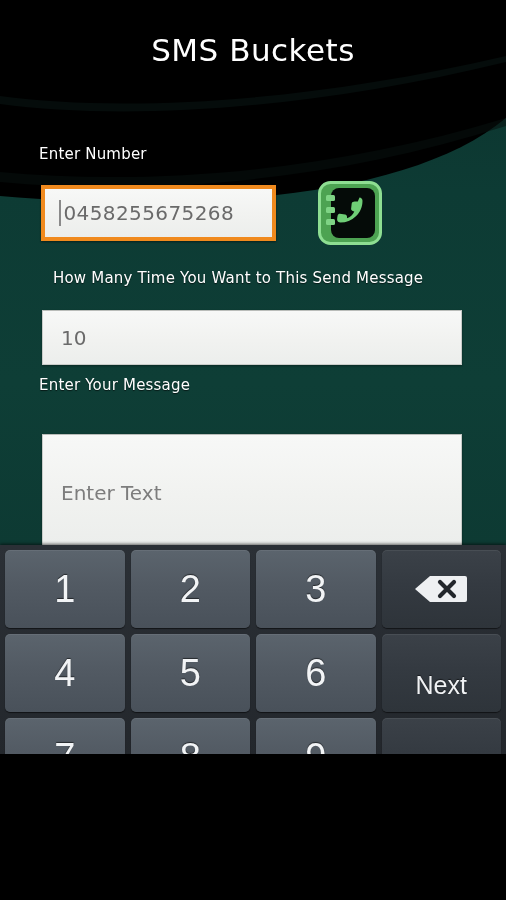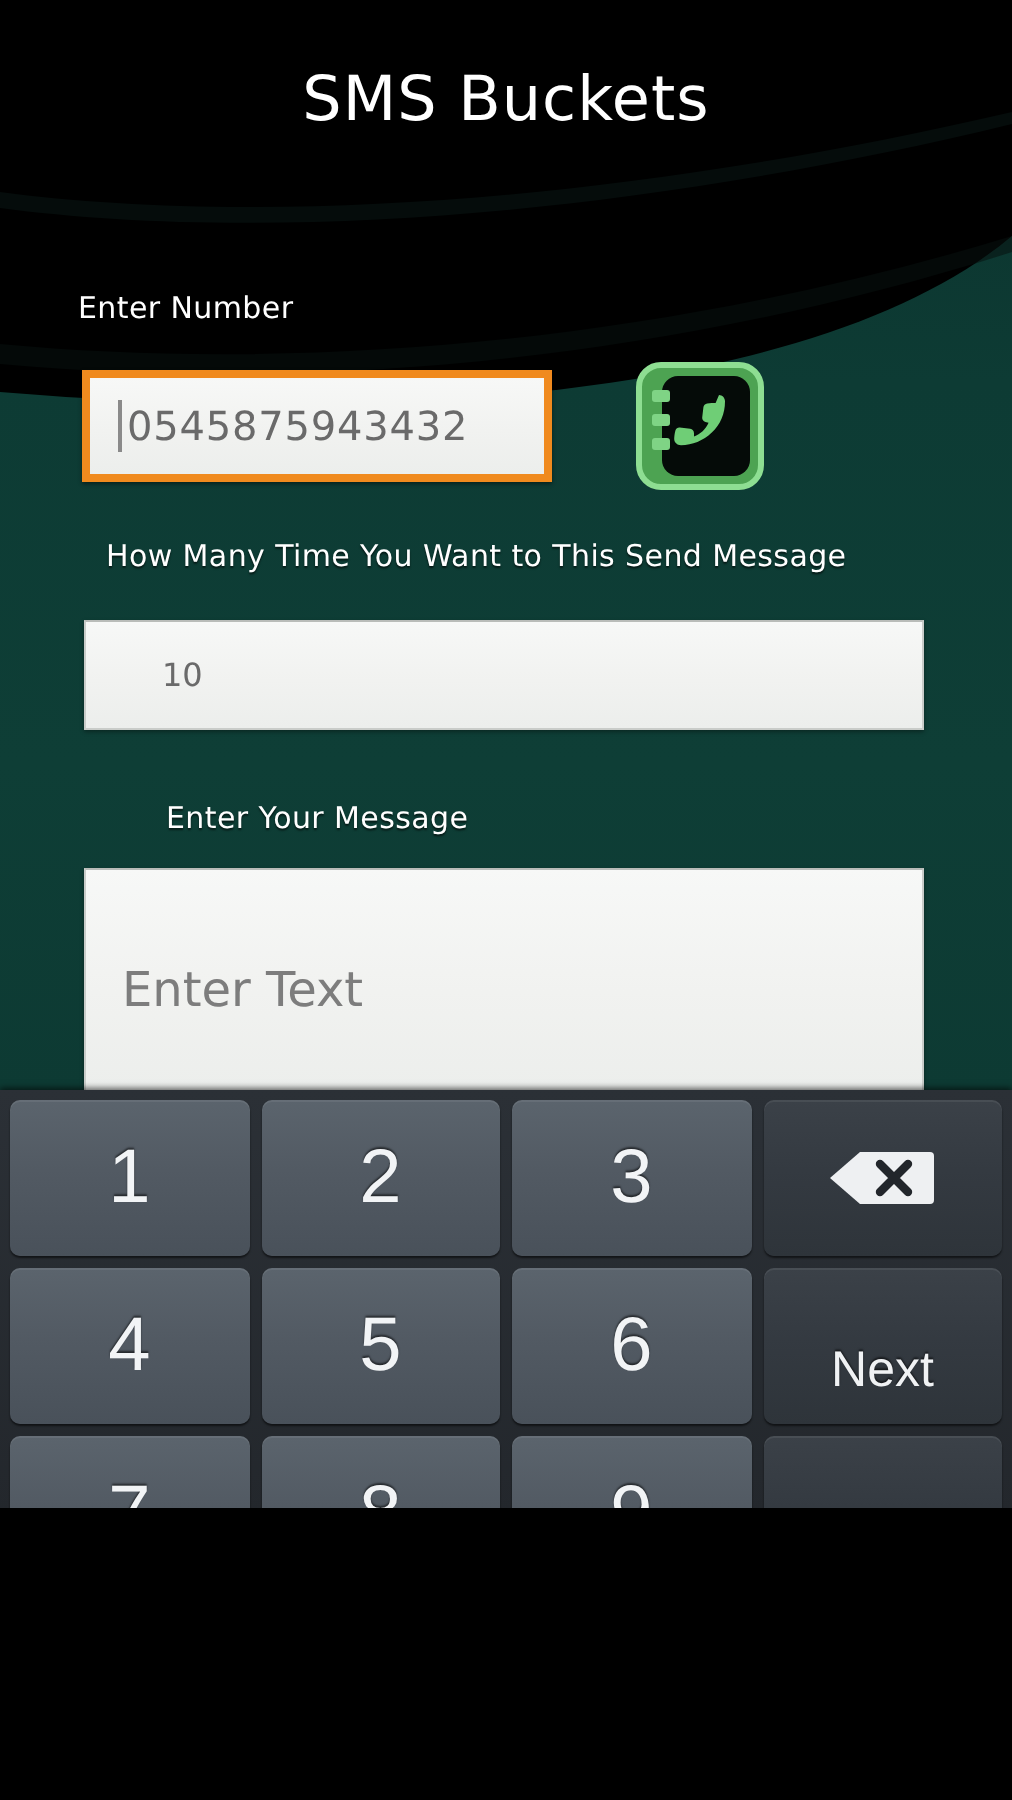--- a/index.html
+++ b/index.html
@@ -37,21 +37,21 @@
   .form { position:absolute; left:0; top:0; width:506px; z-index:4; }
 
   .field-label {
     position:absolute; color:#ffffff; font-size:15px; font-weight:400;
     letter-spacing:.2px; white-space:nowrap;
     text-shadow:0 1px 1px rgba(0,0,0,.6);
   }
 
   .lbl-number  { left:39px; top:145px; }
   .lbl-times   { left:39px; top:269px;margin-left:14px; }
-  .lbl-message { left:39px; top:400px;margin-left:44px; }
+  .lbl-message { left:39px; top:376px; }
 
   .tf {
     position:absolute;
     background:linear-gradient(180deg,#f7f8f7 0%,#f1f2f0 55%,#eceeec 100%);
     color:#6f6f6f; font-size:19px;
     display:flex; align-items:center;
   }
 
   
   .tf-number {
@@ -64,31 +64,31 @@
     width:1.5px; height:26px; background:#8a8a8a; margin-right:3px; flex:0 0 auto;
   }
   .tf-number .val { color:#6a6a6a; font-size:20px; letter-spacing:.4px; }
 
   .tf-times {
     left:42px; top:310px; width:420px; height:55px;
     border:1px solid #c9ccc9; border-top-color:#b9bcb9;
     padding-left:18px;
     box-shadow:0 1px 2px rgba(0,0,0,.35);
   }
-  .tf-times .val { color:#6a6a6a; font-size:16px;margin-left:20px; }
+  .tf-times .val { color:#6a6a6a; font-size:20px; }
 
   .ta-message {
     position:absolute;
     left:42px; top:434px; width:420px; height:112px;
     background:linear-gradient(180deg,#f7f8f7 0%,#f1f2f0 55%,#eceeec 100%);
     border:1px solid #c9ccc9; border-top-color:#b9bcb9;
     padding:46px 0 0 18px;
     box-shadow:0 1px 2px rgba(0,0,0,.35);
   }
-  .ta-message .ph { color:#7d7d7d; font-size:24px; }
+  .ta-message .ph { color:#7d7d7d; font-size:20px; }
 
   
   .contact-btn {
     position:absolute; left:318px; top:181px; width:64px; height:64px; z-index:6;
     cursor:pointer;
   }
 
   
   .kb {
     position:absolute; left:0; top:545px; width:506px; height:355px;
@@ -139,21 +139,21 @@
   </div>
 
   <div class="title">SMS Buckets</div>
 
   <div class="form">
 
     <div class="field-label lbl-number">Enter Number</div>
 
     <div class="tf tf-number">
       <span class="caret"></span>
-      <span class="val">0545875943432</span>
+      <span class="val">0458255675268</span>
     </div>
 
     <div class="contact-btn">
       <svg viewBox="0 0 64 64" width="64" height="64" xmlns="http://www.w3.org/2000/svg">
         <rect x="1.5" y="1.5" width="61" height="61" rx="11" ry="11" fill="#4da352" stroke="#8ede92" stroke-width="3"></rect>
         <rect x="13" y="7" width="44" height="50" rx="8" ry="8" fill="#050b08"></rect>
         <rect x="8" y="14" width="9" height="6" rx="1.5" fill="#7fd485"></rect>
         <rect x="8" y="26" width="9" height="6" rx="1.5" fill="#7fd485"></rect>
         <rect x="8" y="38" width="9" height="6" rx="1.5" fill="#7fd485"></rect>
         <path d="M41.5 16.5c1.6 0 3 1.4 3 3.2 0 6.1-2.3 11.5-6.6 15.6-4.3 4.1-9.7 6.3-15.4 6.3-1.9 0-3.4-1.4-3.4-3.1 0-1.2.2-2.9.6-4.3.3-1 1.2-1.6 2.2-1.5l5.2.7c1.1.2 1.9 1.1 1.9 2.2v1.6c3.2-1.1 5.9-3.6 7.3-6.8l-1.6-.4c-1-.3-1.7-1.2-1.6-2.2l.6-5.2c.1-1 .9-1.8 1.9-1.9 1.4-.2 3.1-.2 4.2-.2z" fill="#6fce76"></path>

